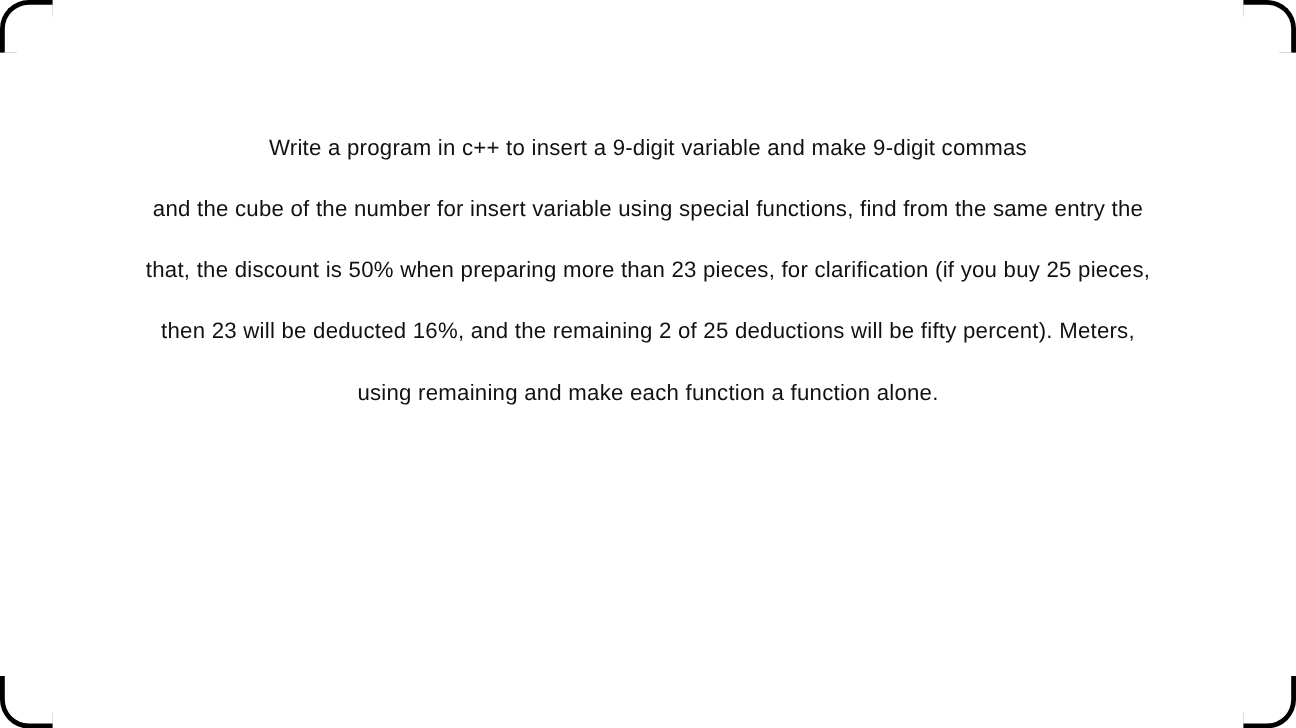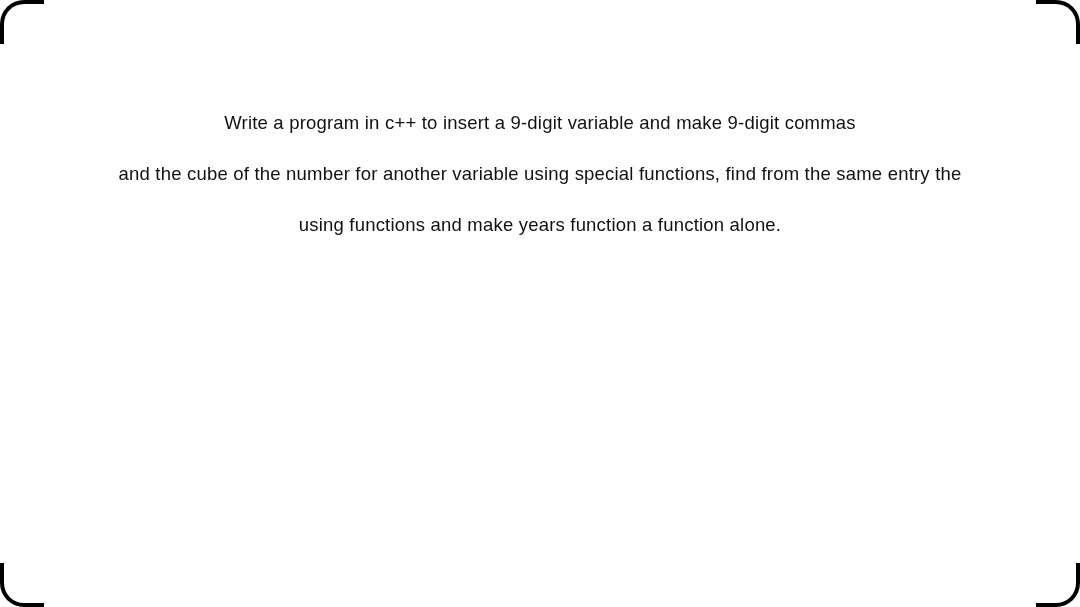--- a/index.html
+++ b/index.html
@@ -69,15 +69,17 @@
     }
   </style>
 </head>
 <body>
 
 <div class="frame-corners"></div>
 <div class="frame-bottom"></div>
 
 <div class="content">
   <p class="line">Write a program in c++  to insert a 9-digit variable and make 9-digit commas</p>
-  <p class="line">and the cube of the number for another variable using special functions, find from the same entry the</p>
-  <p class="line">using functions and make years function a function alone.</p>
+  <p class="line">and the cube of the number for insert variable using special functions, find from the same entry the</p>
+  <p class="line">that, the discount is 50% when preparing more than 23 pieces, for clarification (if you buy 25 pieces,</p>
+  <p class="line">then 23 will be deducted 16%, and the remaining 2 of 25 deductions will be fifty percent).  Meters,</p>
+  <p class="line">using remaining and make each function a function alone.</p>
 </div>
 
 </body></html>

